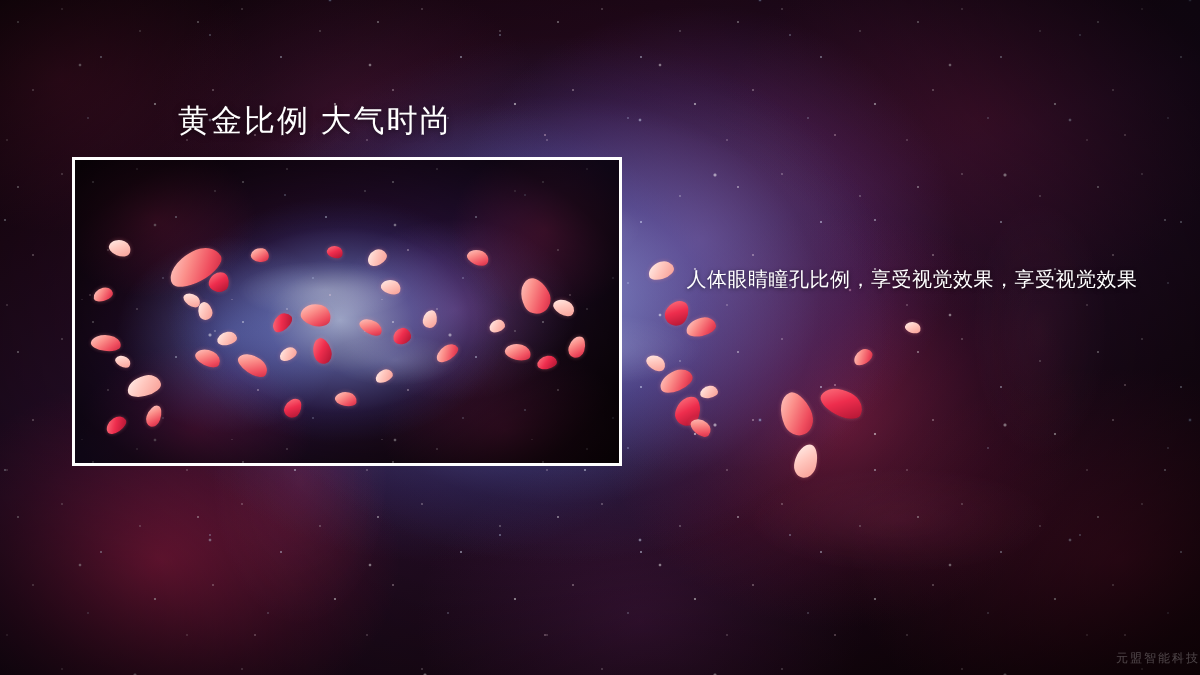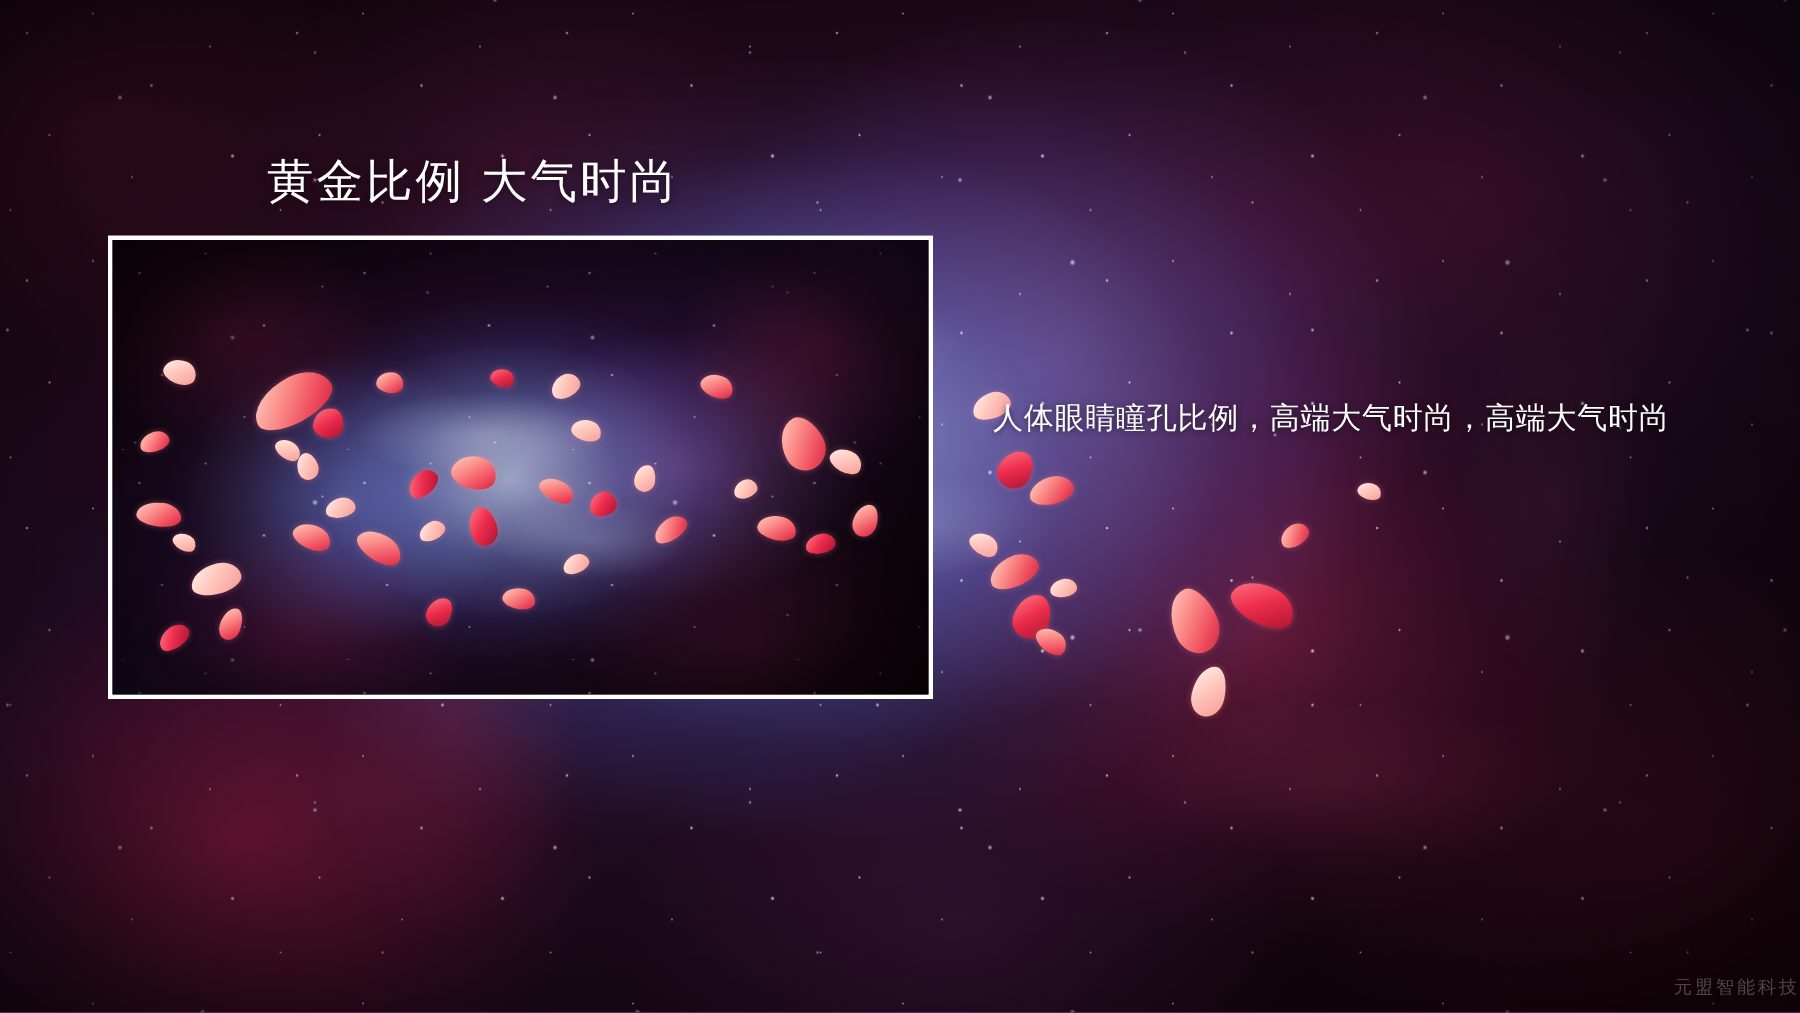--- a/index.html
+++ b/index.html
@@ -6,21 +6,22 @@
     margin: 0;
     padding: 0;
     background: #000;
   }
   #slide {
     position: relative;
     width: 1200px;
     height: 675px;
     overflow: hidden;
     font-family: "Liberation Sans", "DejaVu Sans", sans-serif;
-    background-color: #d946ef;
+    background-color: #8b5cf6;
+    text-align: center;
   }
 
   
   .bg-layer {
     position: absolute;
     inset: 0;
     pointer-events: none;
   }
   .bg-base {
     background:
@@ -252,18 +253,18 @@
       <div class="petal pale" style="left: 700px; top: 386px; width: 18px; height: 12px; transform: rotate(-8deg);"></div>
       <div class="petal" style="left: 690px; top: 420px; width: 22px; height: 15px; transform: rotate(40deg);"></div>
       <div class="petal" style="left: 781px; top: 392px; width: 30px; height: 44px; transform: rotate(-24deg);"></div>
       <div class="petal deep" style="left: 820px; top: 390px; width: 44px; height: 26px; transform: rotate(28deg);"></div>
       <div class="petal pale" style="left: 795px; top: 444px; width: 22px; height: 34px; transform: rotate(12deg);"></div>
       <div class="petal" style="left: 853px; top: 350px; width: 20px; height: 14px; transform: rotate(-30deg);"></div>
       <div class="petal pale" style="left: 905px; top: 322px; width: 16px; height: 11px; transform: rotate(18deg);"></div>
     </div>
 
   <div class="copy">
-    <div class="copy-line">人体眼睛瞳孔比例，高端大气时尚，高端大气时尚</div>
+    <div class="copy-line">人体眼睛瞳孔比例，享受视觉效果，享受视觉效果</div>
   </div>
 
   <div class="watermark">元盟智能科技</div>
 
 </div>
 
 </body></html>

